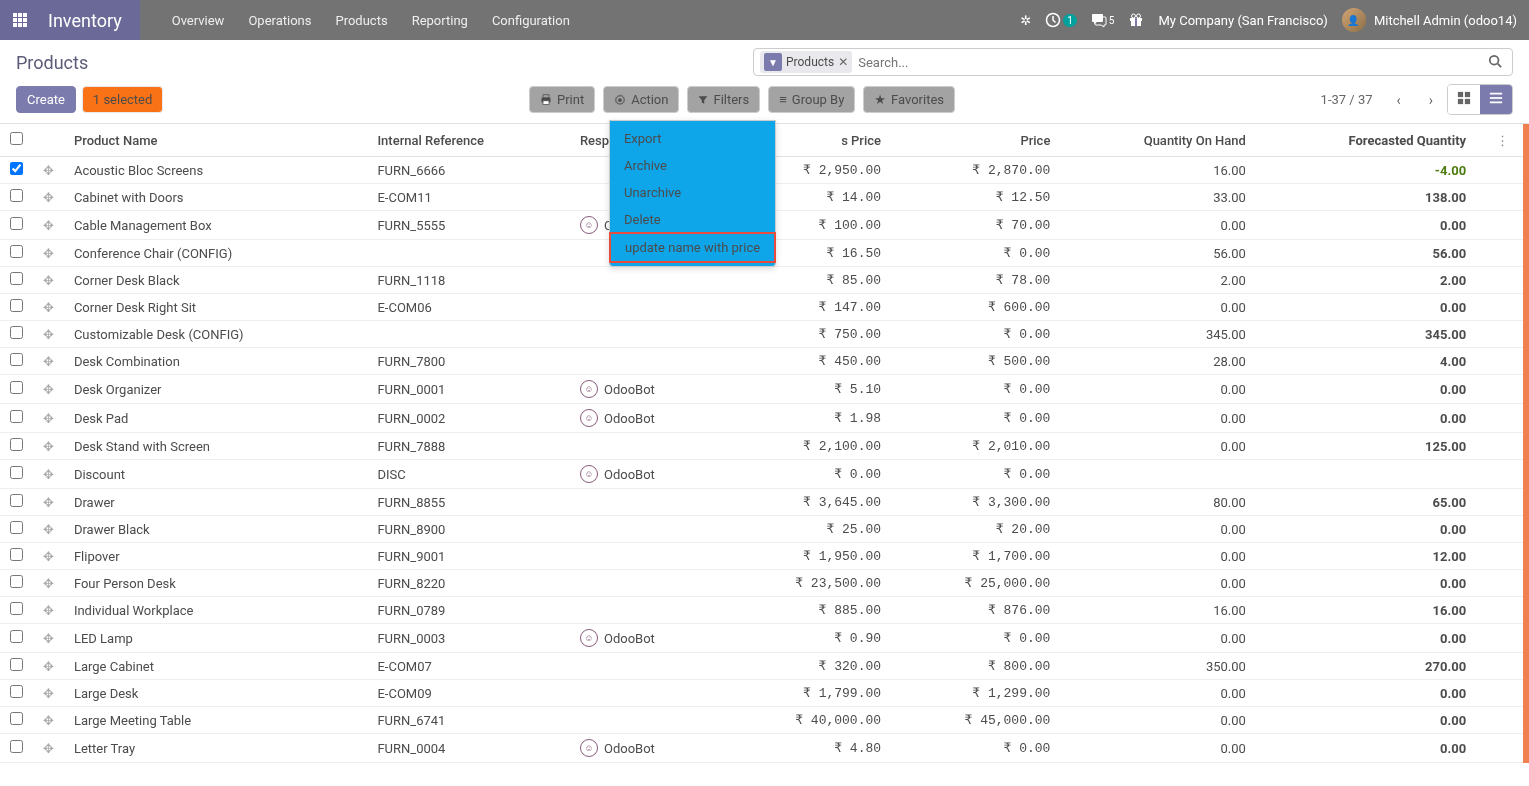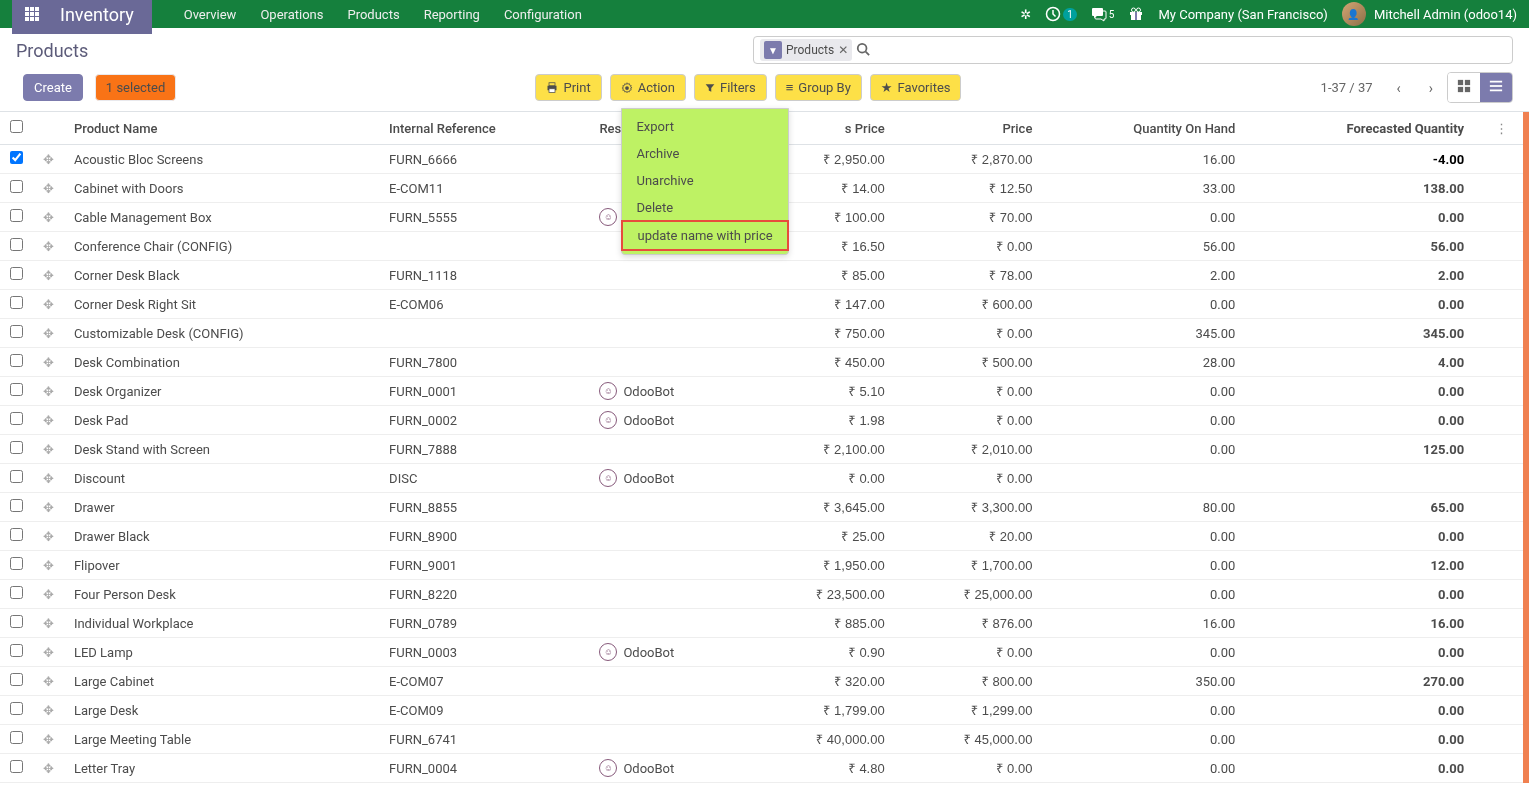--- a/index.html
+++ b/index.html
@@ -1,17 +1,17 @@
 <!DOCTYPE html>
 <html><head>
 <meta charset="utf-8">
 <style>
 * { margin: 0; padding: 0; box-sizing: border-box; font-family: -apple-system, BlinkMacSystemFont, "Segoe UI", Roboto, Helvetica, Arial, sans-serif; }
 body { font-size: 13px; color: #4c4c4c; background: #fff; }
-.navbar { background: #15803d; height: 28px; display: flex; align-items: center; color: #fff; padding-left: 12px; }
+.navbar { background: #737373; height: 40px; display: flex; align-items: center; color: #fff; }
 .nav-apps { width: 40px; height: 40px; background: #6a6997; display: flex; align-items: center; justify-content: center; cursor: pointer; }
 .nav-brand { background: #6a6997; height: 40px; display: flex; align-items: center; padding: 0 18px 0 8px; font-size: 18px; font-weight: 400; }
 .nav-menu { display: flex; gap: 0; margin-left: 20px; }
 .nav-menu-item { padding: 0 12px; height: 40px; display: flex; align-items: center; cursor: pointer; font-size: 13px; color: #eee; }
 .nav-spacer { flex: 1; }
 .nav-right { display: flex; align-items: center; gap: 14px; padding-right: 12px; }
 .nav-icon { cursor: pointer; display: flex; align-items: center; position: relative; }
 .nav-badge { background: #00a09d; color:#fff; border-radius: 8px; font-size: 10px; padding: 1px 4px; margin-left: 2px; }
 .nav-badge-sup { font-size: 10px; margin-left: 2px; vertical-align: super; }
 .nav-company { font-size: 13px; cursor: pointer; text-align: right; }
@@ -22,45 +22,45 @@
 .cp-row { display: flex; align-items: center; }
 .breadcrumb { font-size: 18px; color: #5c5b79; }
 .cp-row1-right { margin-left: auto; display:flex; align-items:center; flex:1; max-width: 760px; }
 .search-container { display: flex; align-items: center; flex: 1; border: 1px solid #ccc; border-radius: 4px; padding: 2px 6px; background:#fff; }
 .search-facet { background: #e9e9ed; border-radius: 3px; display: flex; align-items: center; padding: 2px 4px; gap: 4px; font-size: 12px; }
 .search-facet-icon { background: #7c7bad; color:#fff; width:18px; height:18px; display:flex;align-items:center;justify-content:center; border-radius:2px; font-size:10px;}
 .search-facet-remove { cursor:pointer; color:#666; font-size:12px; }
 .search-input { border: none; outline: none; flex: 1; padding: 3px 6px; font-size: 13px; }
 .search-btn { background:none; border:none; cursor:pointer; padding:0 4px; color:#666; }
 
-.btn { border: 1px solid #ccc; background: #fde047; padding: 5px 10px; border-radius: 4px; cursor: pointer; font-size: 13px; display: inline-flex; align-items: center; gap: 5px; color:#4c4c4c; }
+.btn { border: 1px solid #ccc; background: #a3a3a3; padding: 5px 10px; border-radius: 4px; cursor: pointer; font-size: 13px; display: inline-flex; align-items: center; gap: 5px; color:#4c4c4c; }
 .btn-primary { background: #7c7bad; color: #fff; border-color: #7c7bad; }
 .btn-light { background: #f97316; border-color:#e9e9ed; }
-.cp-left-btns { display:flex; gap:12px;margin-left:7px; }
+.cp-left-btns { display:flex; gap:6px; }
 .cp-center-tools { margin-left: auto; display:flex; gap:8px; position:relative; }
 .cp-right-tools { margin-left: auto; display:flex; align-items:center; gap:10px; }
 .pager { font-size: 13px; color:#666; display:flex; align-items:center; gap:20px;}
 .pager-btn { border:none; background:none; cursor:pointer; padding:4px; color:#666; font-size:14px;}
 .view-switcher { display:flex; border:1px solid #ccc; border-radius:4px; overflow:hidden;}
 .view-btn { border:none; background:#fff; padding:6px 9px; cursor:pointer; color:#666;}
 .view-btn.active { background:#7c7bad; color:#fff; }
 
-.dropdown-menu { position: absolute; top: 34px; left: 86px; background: #bef264; border: 1px solid #ccc; border-radius: 0 0 4px 4px; box-shadow: 0 2px 6px rgba(0,0,0,0.15); min-width: 167px; z-index: 100; padding: 4px 0; }
+.dropdown-menu { position: absolute; top: 34px; left: 80px; background: #0ea5e9; border: 1px solid #ccc; border-radius: 0 0 4px 4px; box-shadow: 0 2px 6px rgba(0,0,0,0.15); min-width: 167px; z-index: 100; padding: 4px 0; }
 .dropdown-item { padding: 6px 14px; cursor: pointer; font-size: 13px; color:#4c4c4c;}
 .dropdown-item.highlighted { border: 2px solid #e74c3c; margin:-1px; }
 
 .table-wrapper { overflow-x:auto; border-top:1px solid #dee2e6; position:relative; }
 table { width: 100%; border-collapse: collapse; }
 th { text-align: left; padding: 8px 10px; font-weight: 500; color:#4c4c4c; border-bottom: 1px solid #dee2e6; background:#fff; font-size:13px; white-space:nowrap; }
 th.num, td.num { text-align: right; }
 td { padding: 5px 10px; border-bottom: 1px solid #eee; font-size: 13px; color:#4c4c4c; white-space:nowrap; }
 .checkbox { width:13px; height:13px; cursor:pointer; }
 .drag-handle { color:#aaa; cursor:move; }
-.currency { font-family: Liberation Sans, sans-serif; }
-.neg { color:#000000; font-weight:bold; }
+.currency { font-family: Liberation Mono, monospace; }
+.neg { color:#4d7c0f; font-weight:bold; }
 .bold { font-weight:bold; }
 .responsible { display:flex; align-items:center; gap:6px; }
 .user-avatar-sm { width:18px; height:18px; border-radius:50%; border:1.5px solid #875a7b; display:flex;align-items:center;justify-content:center; font-size:9px; color:#875a7b; background:#fff;}
 .col-opts { text-align:center; color:#888; cursor:pointer; }
 .scroll-indicator { position:absolute; right:0; top:0; bottom:0; width:6px; background:#f08050; }
 .col-check { width:30px; }
 .col-handle { width:30px; }
 </style>
 </head>
 <body>
@@ -124,20 +124,21 @@
 <div class="control-panel">
   <div class="cp-row">
     <div class="breadcrumb">Products</div>
     <div class="cp-row1-right">
       <div class="search-container">
         <div class="search-facet">
           <span class="search-facet-icon">▼</span>
           <span>Products</span>
           <span class="search-facet-remove">✕</span>
         </div>
+        <input class="search-input" placeholder="Search..." style="">
         <button class="search-btn">
           <svg width="14" height="14" viewBox="0 0 16 16" fill="none" stroke="#666" stroke-width="2">
               <circle cx="7" cy="7" r="5"></circle>
               <path d="M11 11l4 4"></path>
             </svg>
         </button>
       </div>
     </div>
   </div>
   <div class="cp-row">

